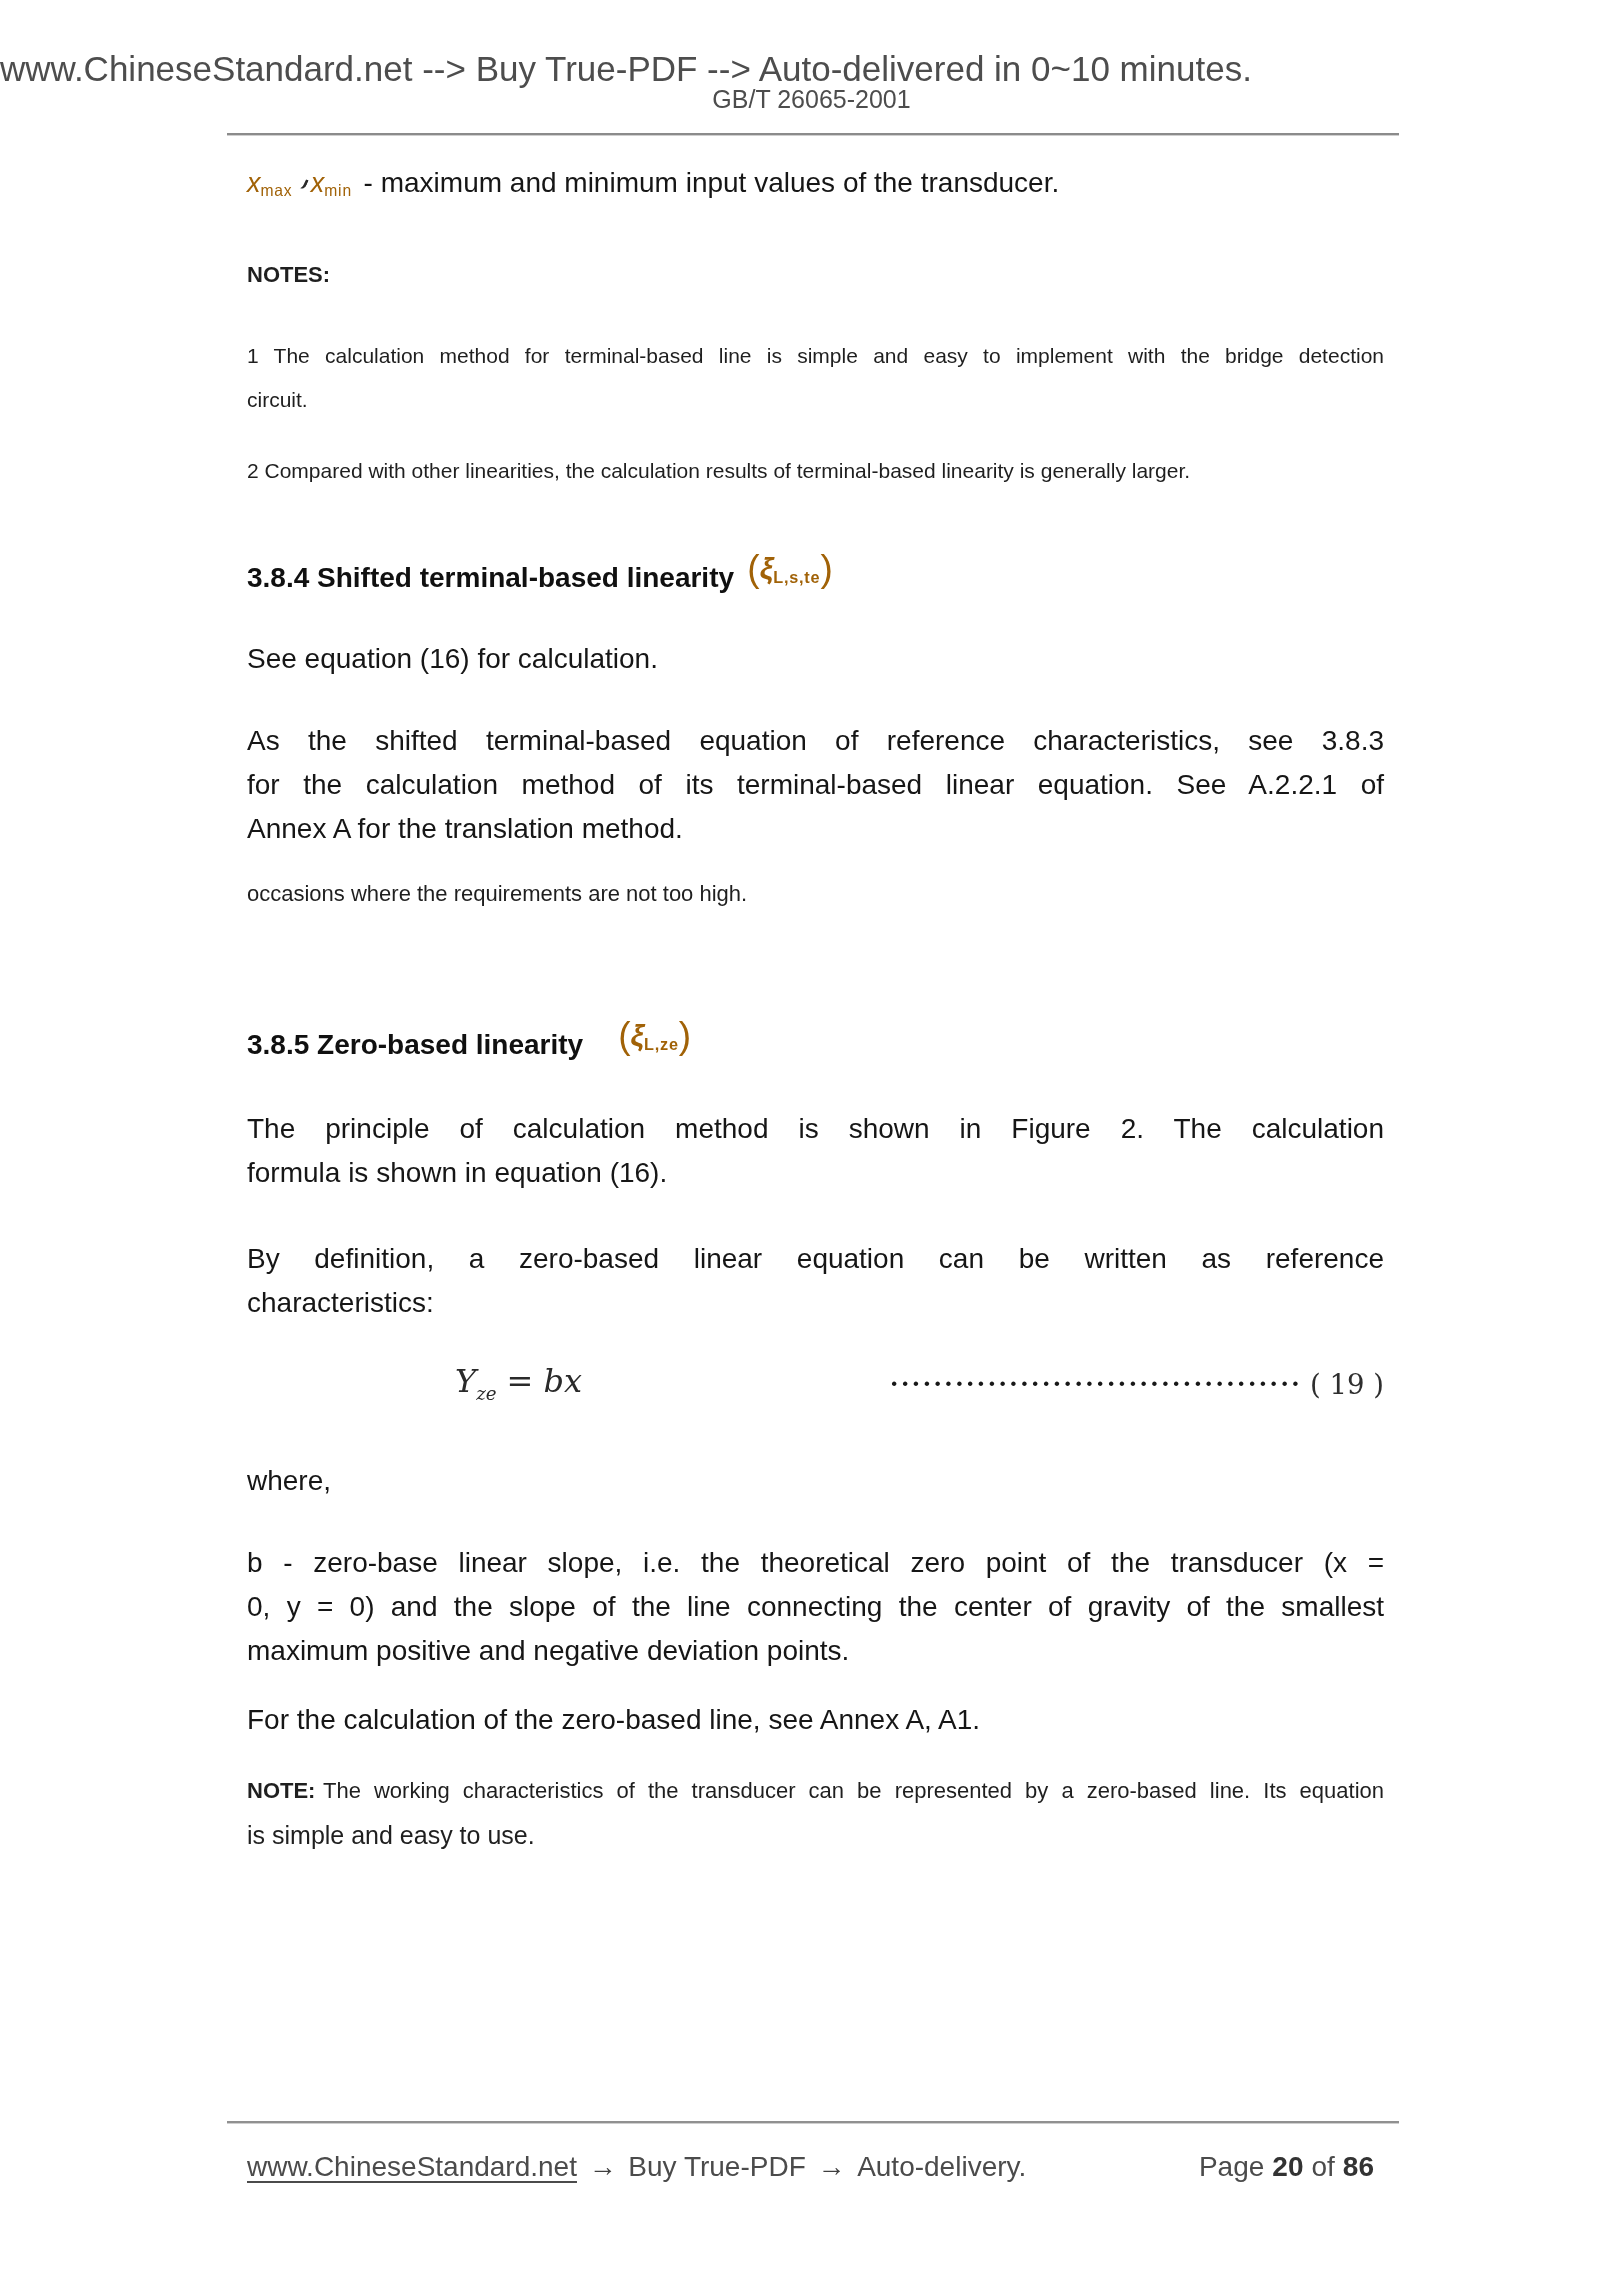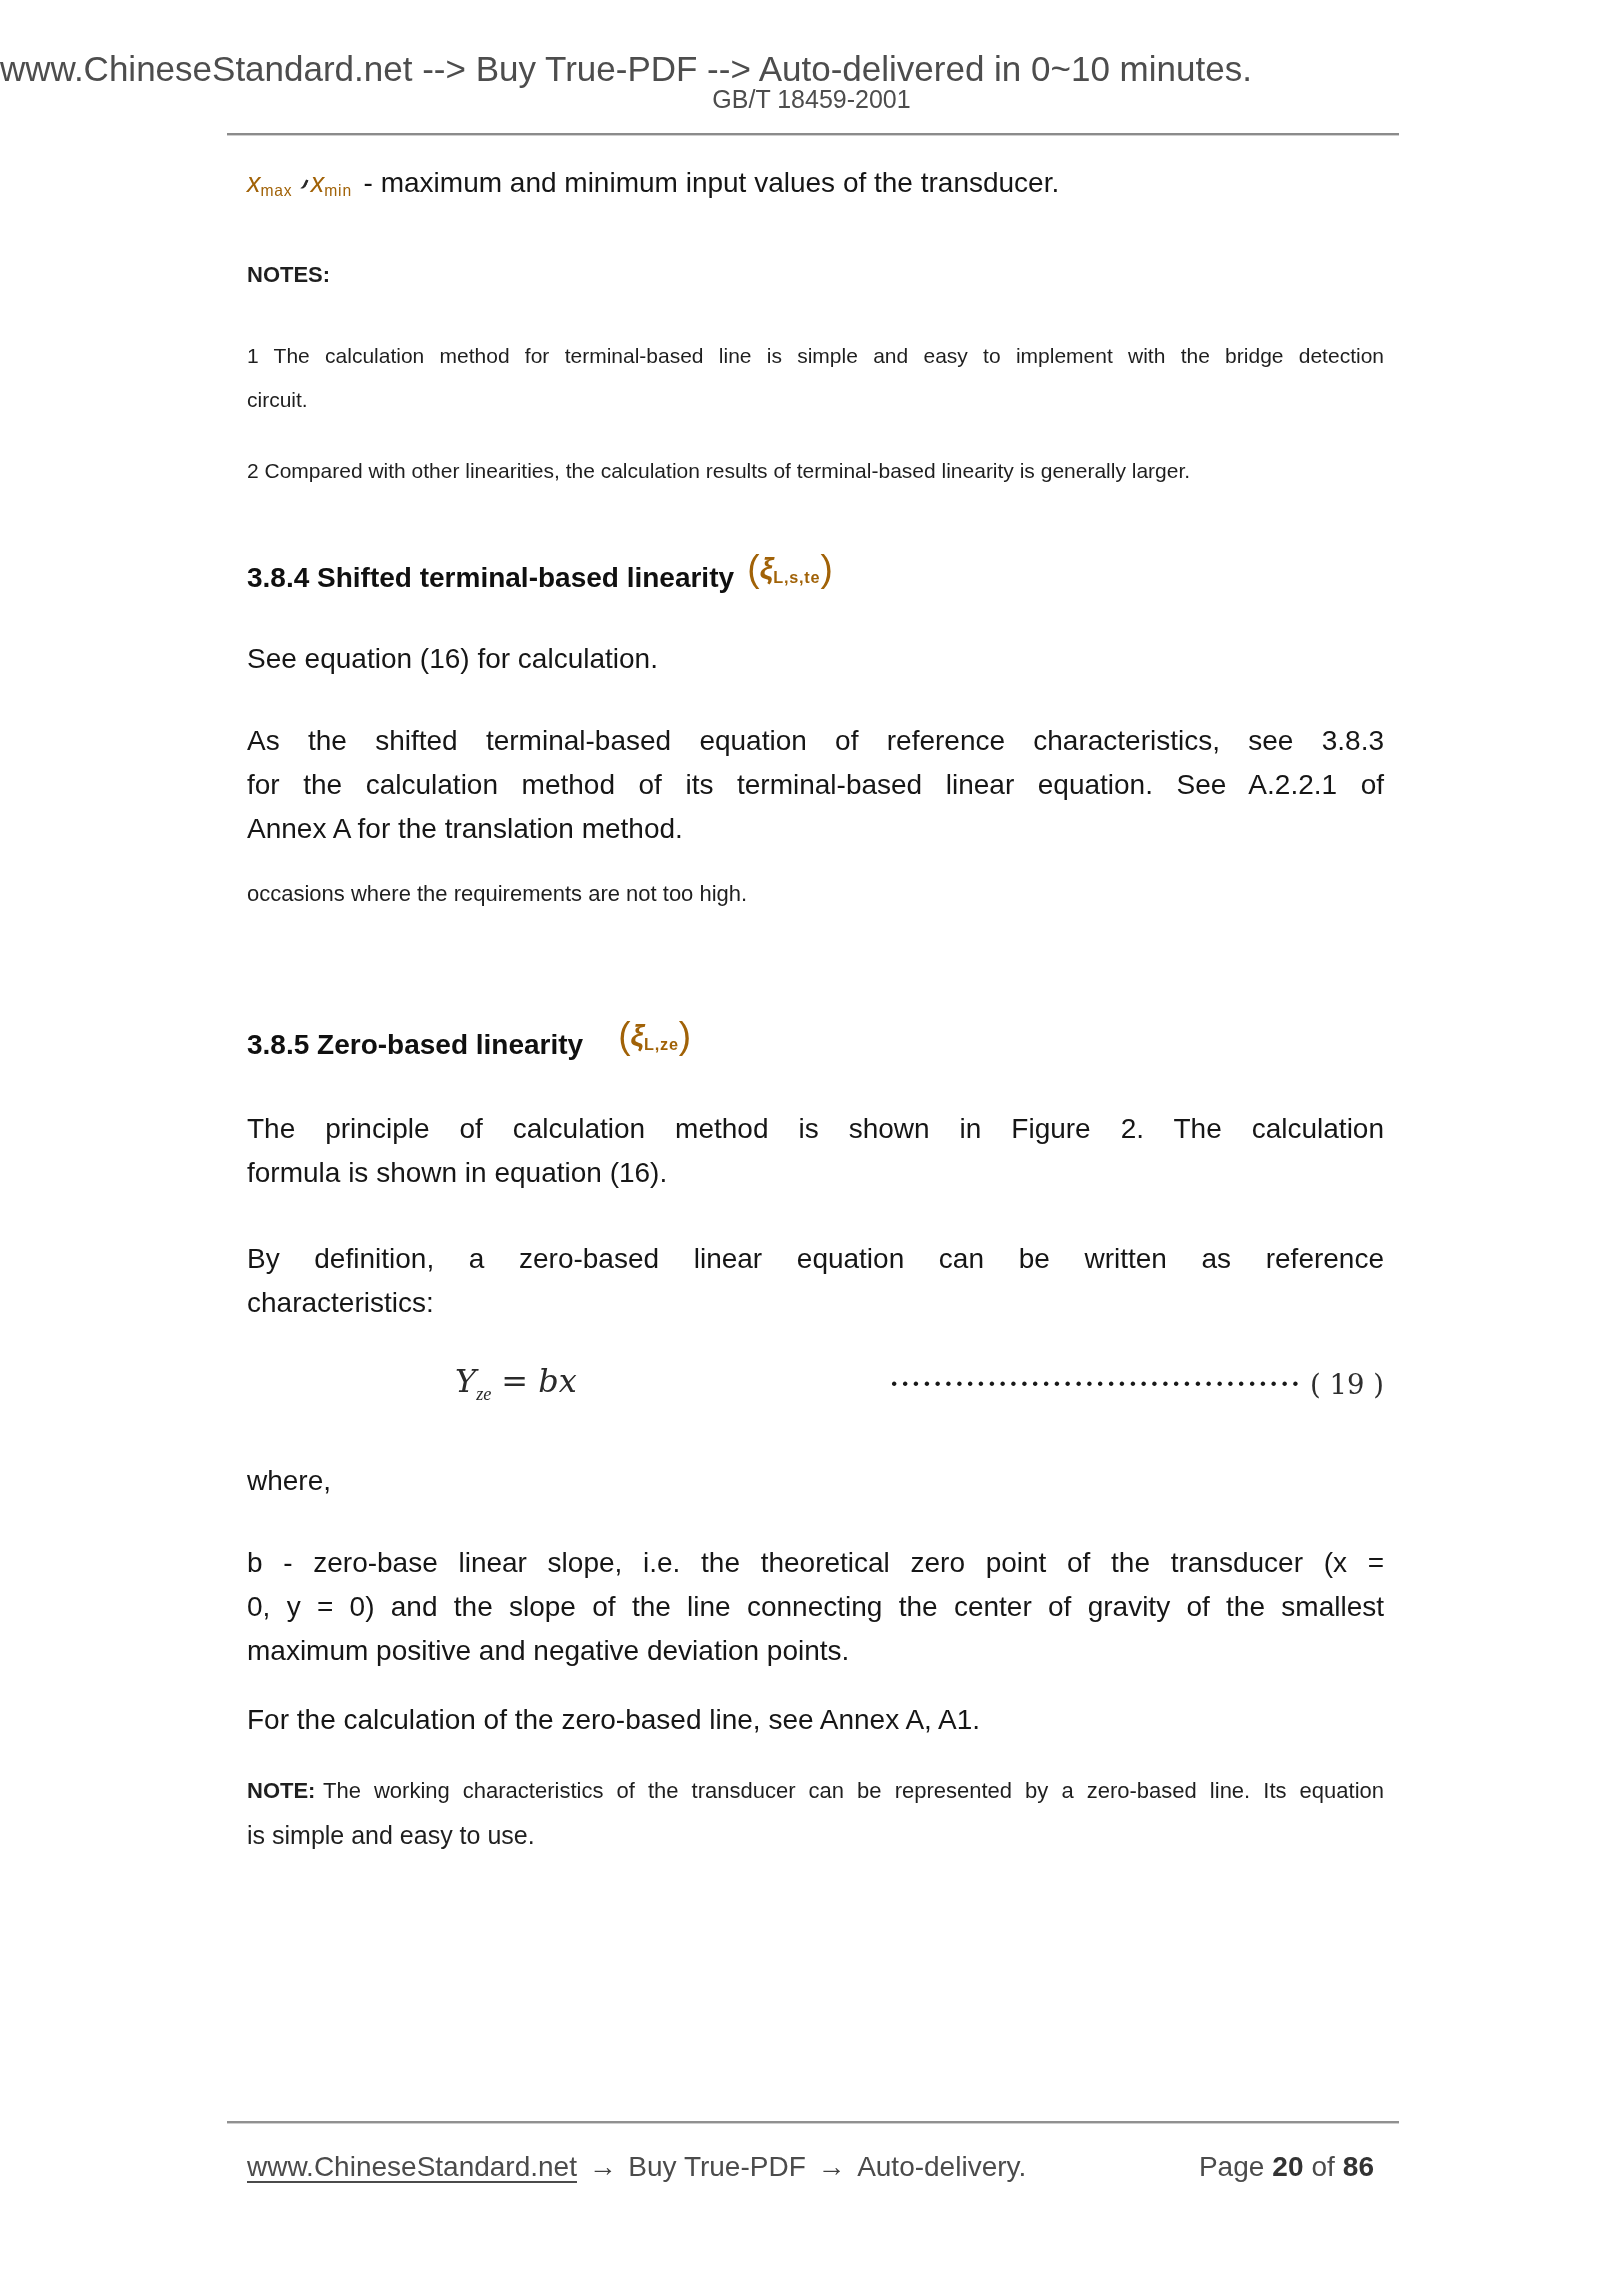--- a/index.html
+++ b/index.html
@@ -47,21 +47,21 @@
   .gap-385{margin-left:35px;}
   
   .ideo-comma{display:inline-block;position:relative;width:13.3px;height:18.3px;margin:0 2.5px;vertical-align:-1.7px;}
   .ideo-comma::before{
     content:"";position:absolute;left:3.3px;top:2.5px;width:5.8px;height:11px;
     border-right:3.3px solid #2a2a2a;border-radius:0 0 5.8px 0;transform:rotate(24deg);
   }
   
   .equation{display:flex;align-items:center;height:55px;}
   .eq-formula{margin-left:208px;font-family:"DejaVu Serif",serif;font-size:32px;color:#2a2a2a;white-space:nowrap;}
-  .eq-sub{font-size:18.3px;vertical-align:-8.3px;font-style:italic;font-family:Liberation Serif, serif;}
+  .eq-sub{font-size:18.3px;vertical-align:-8.3px;font-style:italic;}
   .eq-equals{margin:0 10px;font-style:normal;}
   .eq-dots{margin-left:auto;font-size:16.7px;letter-spacing:5px;color:#181818;white-space:nowrap;overflow:hidden;max-width:467px;}
   .eq-num{margin-left:6.7px;font-family:"DejaVu Serif",serif;font-size:27.5px;color:#2e2e2e;white-space:nowrap;}
   
   .footer{
     position:absolute;top:2146px;left:247px;width:1127px;
     display:flex;align-items:baseline;
     font-size:28px;line-height:42px;color:#4b4b4b;white-space:nowrap;
   }
   .ftr-link{text-decoration:underline;text-underline-offset:5px;color:#4b4b4b;cursor:pointer;}
@@ -69,21 +69,21 @@
   .ftr-page{margin-left:auto;}
   .ftr-page .num{font-weight:bold;color:#333333;}
   .ftr-page span{margin-left:8px;}
 </style>
 </head>
 <body>
 
 <div class="page">
 
   <div class="hdr-line1">www.ChineseStandard.net --&gt; Buy True-PDF --&gt; Auto-delivered in 0~10 minutes.</div>
-  <div class="hdr-line2">GB/T 18459-2001</div>
+  <div class="hdr-line2">GB/T 26065-2001</div>
   <div class="rule hdr-rule"></div>
 
   <div class="blk body-txt" style="top:161px;">
     <span class="math def-math"><span class="mvar">x</span><span class="msub">max</span><span class="ideo-comma"></span><span class="mvar">x</span><span class="msub">min</span></span><span>- maximum and minimum input values of the transducer.</span>
   </div>
 
   <div class="blk note-txt bold" style="top:254px;line-height:42px;font-size:22px;">NOTES:</div>
 
   <div class="blk" style="top:334px;">
     <div class="note-txt just">1 The calculation method for terminal-based line is simple and easy to implement with the bridge detection</div>

